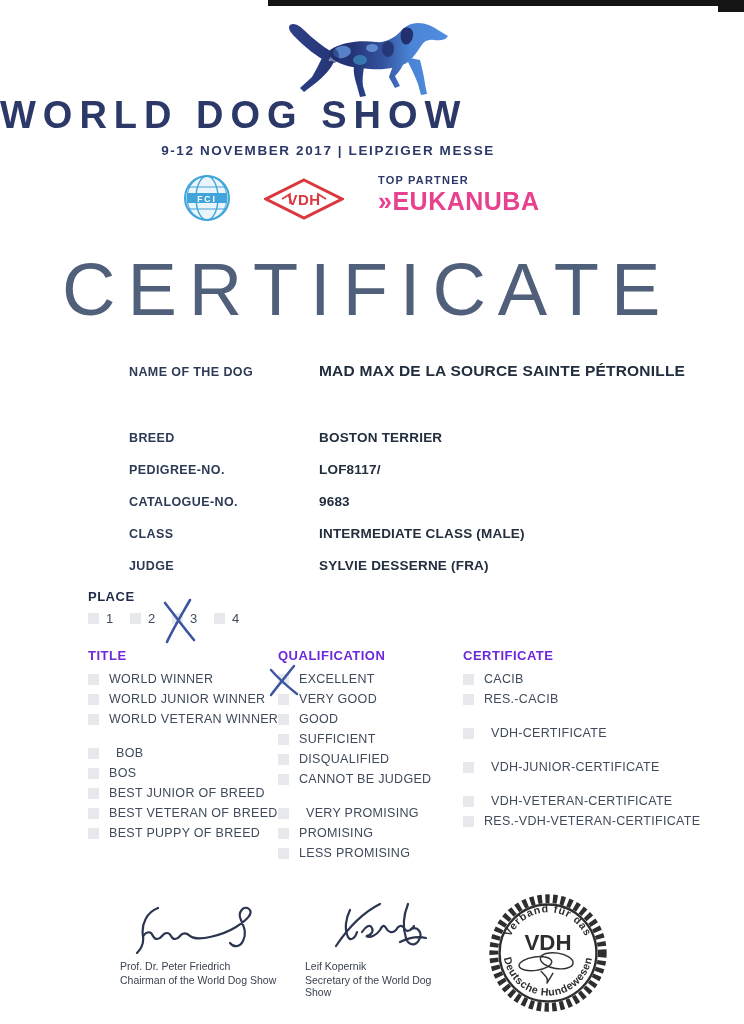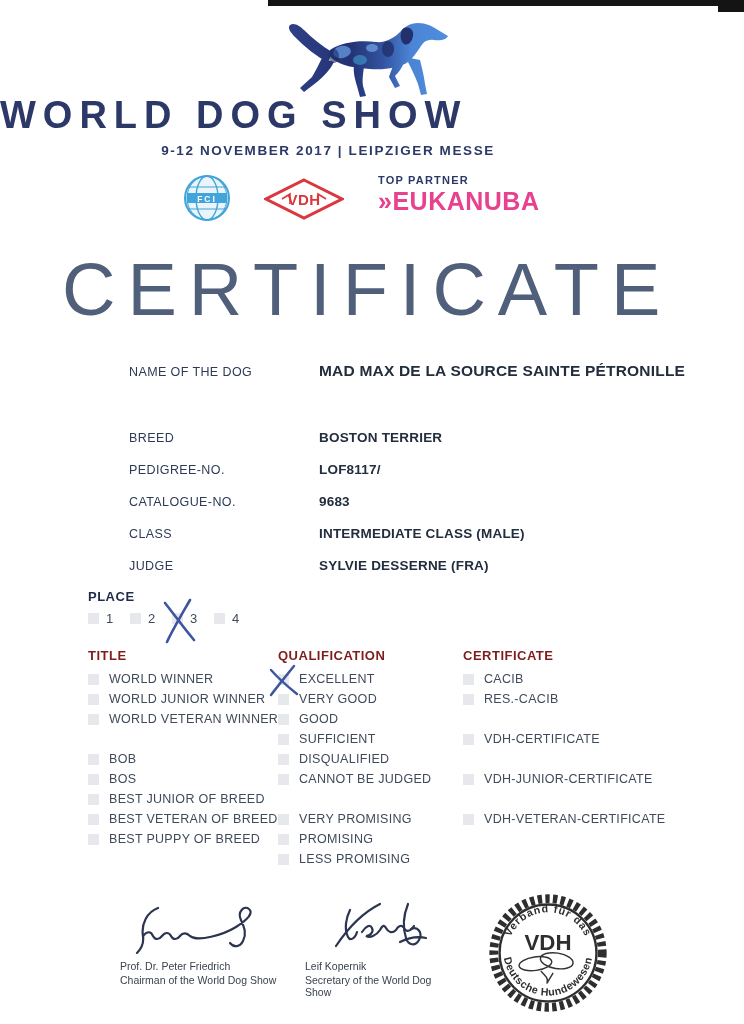--- a/index.html
+++ b/index.html
@@ -32,45 +32,45 @@
   .cert-heading{
     position:absolute;top:247px;left:62px;width:640px;
     font-size:74px;font-weight:100;letter-spacing:12px;color:#51607a;
     font-stretch:condensed;
   }
 
   
   .fields{position:absolute;left:88px;top:362px;}
   .field-row{display:flex;align-items:baseline;height:16px;margin-bottom:16px;}
   .field-row.name-row{margin-bottom:52px;}
-  .field-label{width:190px;flex:none;font-size:12.5px;font-weight:normal;color:#2d3a55;letter-spacing:.4px;padding-left:41px;}
+  .field-label{width:190px;flex:none;font-size:12.5px;font-weight:bold;color:#2d3a55;letter-spacing:.4px;padding-left:41px;}
   .field-value{font-size:13.5px;font-weight:bold;color:#222d3d;letter-spacing:.2px;white-space:nowrap;}
   .name-row .field-value{font-size:15.5px;}
 
   
   .place{position:absolute;left:88px;top:589px;}
   .place-label{font-size:13px;font-weight:bold;color:#1f2c49;letter-spacing:.5px;margin-bottom:7px;}
   .place-options{display:flex;}
   .place-option{display:flex;align-items:center;width:42px;position:relative;}
   .cb{width:11px;height:11px;background:#e6e8eb;margin-right:7px;position:relative;flex:none;}
   .place-num{font-size:13px;color:#3f4a5a;}
   .xmark{position:absolute;pointer-events:none;}
   .xmark.place-x{left:-12px;top:-17px;}
   .xmark.qual-x{left:-10px;top:-11px;}
 
   
   .col{position:absolute;top:648px;}
   .col-title{left:88px;}
   .col-qual{left:278px;}
   .col-cert{left:463px;}
-  .col-header{font-size:13px;font-weight:bold;color:#7f1d1d;letter-spacing:.5px;margin-bottom:6px;}
+  .col-header{font-size:13px;font-weight:bold;color:#6d28d9;letter-spacing:.5px;margin-bottom:6px;}
   .item{display:flex;align-items:center;height:20px;}
   .item .cb{margin-right:10px;}
   .item-label{font-size:12.5px;color:#3f4a5a;letter-spacing:.3px;white-space:nowrap;}
-  .gap{margin-top:20px;}
+  .gap{margin-top:14px;gap:7px;}
 
   
   .sig{position:absolute;}
   .sig-left{left:120px;top:902px;width:160px;}
   .sig-right{left:305px;top:898px;width:145px;}
   .sig svg{display:block;margin:0 auto;}
   .sig-name{font-size:10.5px;color:#39424f;margin-top:6px;}
   .sig-role{font-size:10.5px;color:#39424f;margin-top:2px;}
 
   .seal{position:absolute;left:485px;top:890px;width:126px;height:126px;}
@@ -285,20 +285,24 @@
       <span class="cb"></span>
       <span class="item-label">VDH-CERTIFICATE</span>
     </div>
   <div class="item gap">
       <span class="cb"></span>
       <span class="item-label">VDH-JUNIOR-CERTIFICATE</span>
     </div>
   <div class="item gap">
       <span class="cb"></span>
       <span class="item-label">VDH-VETERAN-CERTIFICATE</span>
+    </div>
+  <div class="item">
+      <span class="cb"></span>
+      <span class="item-label">RES.-VDH-VETERAN-CERTIFICATE</span>
     </div>
 </div>
 
 <div class="sig sig-left">
   <svg width="145" height="52" viewBox="0 0 145 52">
     <path d="M30,6 C19,10 13,22 15,34 C16,41 13,47 9,51" stroke="#2b3550" stroke-width="2.2" fill="none" stroke-linecap="round"></path>
     <path d="M15,34 C19,29 23,29 25,34 C27,38 31,38 34,34 C37,30 41,30 43,34 C45,38 49,38 52,34 C55,30 59,31 62,34 C70,40 95,33 108,25 C119,18 126,11 121,7 C116,3 109,10 113,18 C116,25 119,31 115,39 C112,45 106,46 102,41" stroke="#2b3550" stroke-width="2.2" fill="none" stroke-linecap="round"></path>
   </svg>
   <div class="sig-name">Prof. Dr. Peter Friedrich</div>
   <div class="sig-role">Chairman of the World Dog Show</div>

